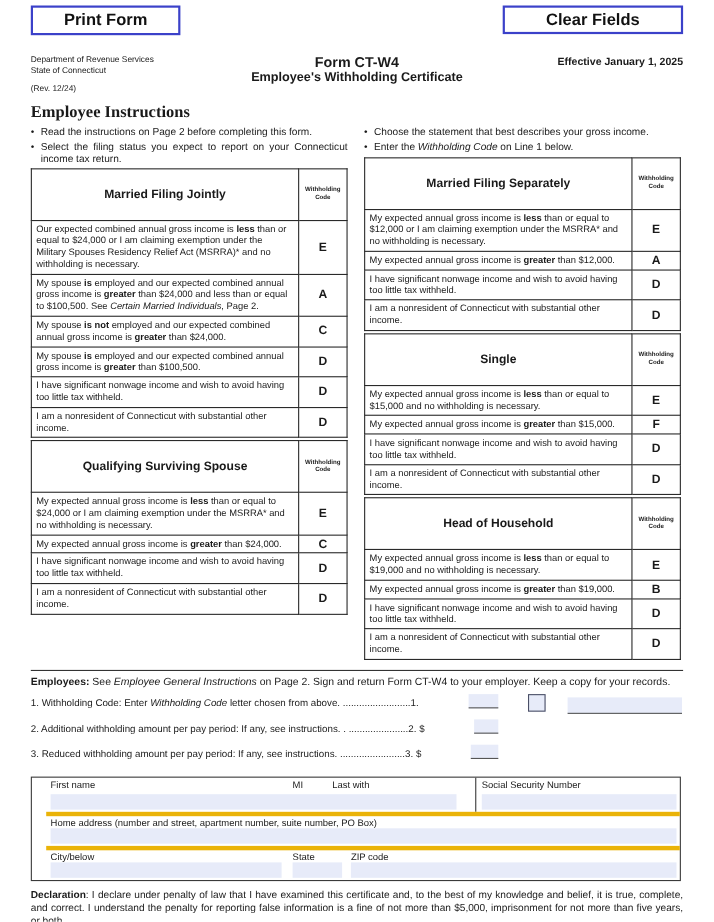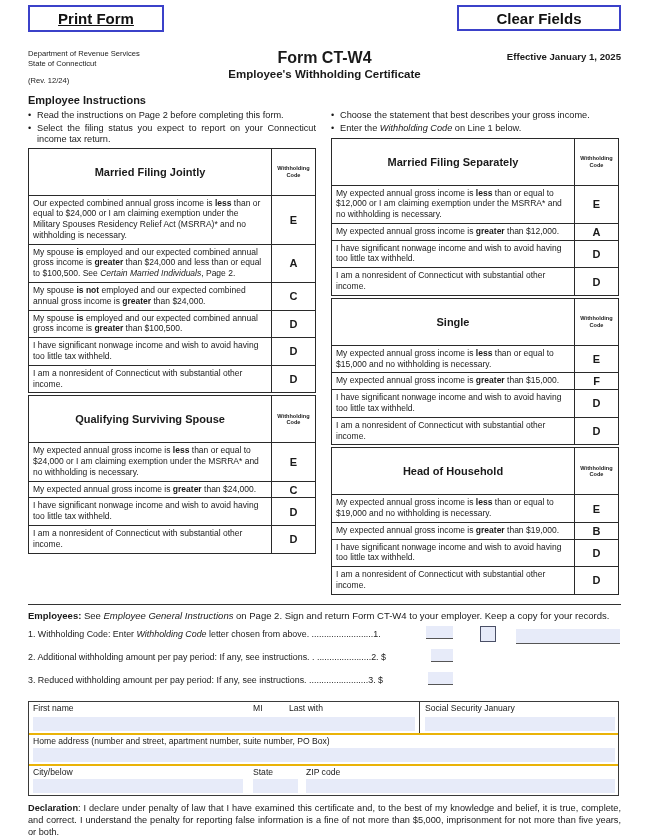--- a/index.html
+++ b/index.html
@@ -5,33 +5,33 @@
   :root{ --accent:#3b41c9; --fill:#e7ebf9; --line:#2a2a2a; }
   *{box-sizing:border-box; margin:0; padding:0;}
   html,body{width:649px;height:838px;}
   body{background:#fff; font-family:"Liberation Sans", sans-serif; color:#1a1a1a; overflow:hidden;}
   .page{width:649px;height:838px; padding:5px 28px 0 28px; position:relative;}
 
   
   .topbar{display:flex; justify-content:space-between; align-items:flex-start;}
   .form-btn{background:#fff; border:2px solid var(--accent); font-family:"Liberation Sans",sans-serif;
             font-weight:bold; font-size:15px; color:#111; padding:2px 0; text-align:center; cursor:pointer;}
-  .btn-print{width:136px; height:27px;text-decoration:underline;}
+  .btn-print{width:136px; height:27px;}
   .btn-clear{width:164px; height:26px;}
 
   
   .hdr{display:flex; margin-top:17px;}
   .hdr-left{width:168px; font-size:7.6px; line-height:1.3;}
   .hdr-rev{margin-top:7px;}
   .hdr-center{flex:1; text-align:center;}
-  .hdr-title{font-size:16px; font-weight:bold;}
+  .hdr-title{font-size:13px; font-weight:bold;}
   .hdr-sub{font-size:11.5px; font-weight:bold; margin-top:1px;}
   .hdr-right{width:168px; text-align:right; font-size:9.6px; font-weight:bold; padding-top:2px;}
 
-  .instr-head{font-size:11px; font-weight:bold; margin-top:8px;}
+  .instr-head{font-size:15px; font-weight:bold; margin-top:8px;font-family:Liberation Serif, serif;}
 
   
   .cols{display:flex; gap:15px; margin-top:4px;}
   .col{width:288px;}
   .bullets{font-size:9.2px; line-height:1.3; min-height:38px;}
   .col-r .bullets{min-height:28px;}
   .bullet{display:flex; margin-bottom:1px;}
   .bullet .dot{width:9px; flex:none;}
   .bullet .btxt{flex:1; text-align:justify;}
   .col-r .bullet .btxt{text-align:left;}
@@ -56,26 +56,26 @@
   .emp-line .etxt{white-space:nowrap;}
   .fld{background:var(--fill); border-bottom:1px solid #555; height:13px; display:inline-block;}
   .emp-fld{width:122px; margin-left:2px;}
   .msrra{width:140px; margin-left:27px; display:flex; flex-wrap:wrap;}
   .chk{width:16px;height:16px; background:var(--fill); border:1.5px solid #4a4f66; flex:none;}
   .msrra .mtxt{flex:1; margin-left:7px; font-size:8.8px; line-height:1.25; text-align:justify;}
   .dom-fld{width:104px; height:15px; margin:3px 0 0 auto;}
 
   
   .itable{border:1.5px solid #3a3a3a; position:relative; width:591px;}
-  .irow{position:relative; border-top:2px solid #eab308;}
+  .irow{position:relative; border-top:4px solid #eab308;}
   .irow:first-child{border-top:none;}
   .lbl{position:absolute; top:1px; left:4px; font-size:8.6px; white-space:nowrap;}
   .vline{position:absolute; top:0; bottom:0; border-left:1px solid #3a3a3a;}
   .cfill{position:absolute; background:var(--fill);}
-  .mt6{margin-top:6px;}
+  .mt6{margin-top:6px;padding-left:13px;}
 
   .decl{font-size:9.2px; line-height:1.32; text-align:justify; margin-top:6px;}
 
   .employers-intro{font-size:9.5px; margin-top:0;}
   .hire-row{display:flex; align-items:center; font-size:9.5px; margin-top:6px; height:20px;}
   .hire-q{width:178px;}
   .chk-sm{width:14px;height:14px; background:var(--fill); border:1.5px solid #4a4f66; flex:none;}
   .chk-lbl{font-size:9.5px; margin:0 0 0 3px;}
   .hired-lbl{margin-left:22px;}
   .hired-fld{width:105px; height:14px; margin-left:8px; position:relative;}
@@ -295,21 +295,21 @@
     </div>
   </div>
 
   <div class="itable mt6">
     <div class="irow" style="height:31px;">
       <span class="lbl">First name</span>
       <span class="lbl" style="left:224px;">MI</span>
       <span class="lbl" style="left:260px;">Last with</span>
       <div class="cfill" style="left:4px; right:203px; bottom:2px; height:14px;"></div>
       <div class="vline" style="left:390px;"></div>
-      <span class="lbl" style="left:396px;">Social Security January</span>
+      <span class="lbl" style="left:396px;">Social Security Number</span>
       <div class="cfill" style="left:396px; right:3px; bottom:2px; height:14px;"></div>
     </div>
     <div class="irow" style="height:31px;">
       <span class="lbl">Home address (number and street, apartment number, suite number, PO Box)</span>
       <div class="cfill" style="left:4px; right:3px; bottom:2px; height:14px;"></div>
     </div>
     <div class="irow" style="height:31px;">
       <span class="lbl">City/below</span>
       <span class="lbl" style="left:224px;">State</span>
       <span class="lbl" style="left:277px;">ZIP code</span>

